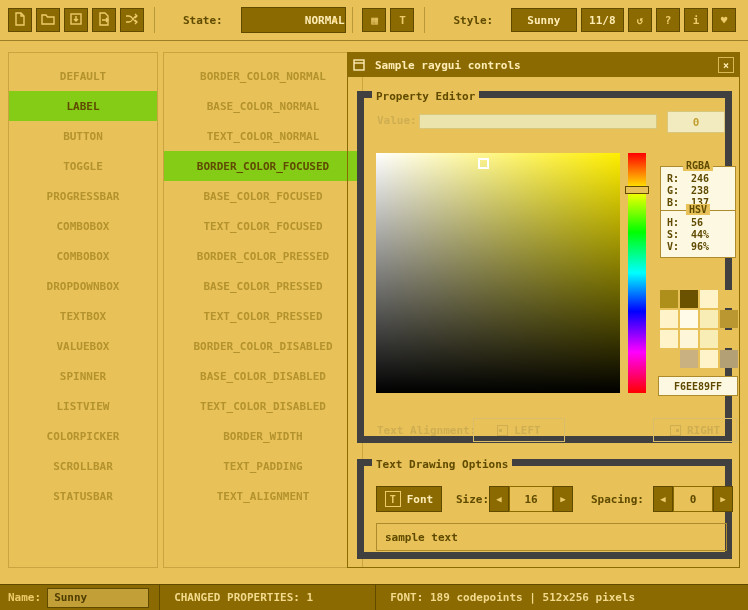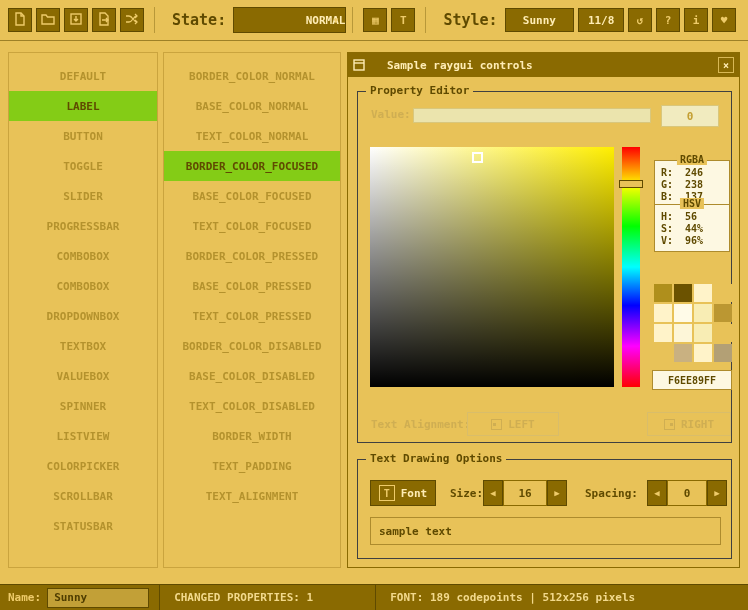--- a/index.html
+++ b/index.html
@@ -10,45 +10,45 @@
 
   
   .toolbar{position:absolute;left:0;top:0;width:748px;height:41px;display:flex;align-items:center;
            padding:0 8px;box-sizing:border-box;border-bottom:1px solid rgba(95,74,0,.55)}
   .tbtn{height:24px;min-width:24px;padding:0 6px;background:#8a6a01;border:1px solid #5f4a00;
         color:#eecb6a;display:flex;align-items:center;justify-content:center;
         font:bold 11px "DejaVu Sans Mono","DejaVu Sans",monospace;margin-right:4px;cursor:pointer}
   .tbtn.iconb{width:24px;padding:0}
   .tbtn.cream{color:#ffedb5}
   .tdiv{width:1px;height:26px;background:rgba(95,74,0,.35);margin:0 10px 0 6px}
-  .tlabel{color:#5f4a00;font-size:15px;margin:0 7px;white-space:nowrap}
+  .tlabel{color:#5f4a00;font-size:11px;margin:0 18px;white-space:nowrap}
   .dropdown{width:112px;height:24px;background:#8a6a01;border:1px solid #5f4a00;color:#ffedb5;
             display:flex;align-items:center;justify-content:flex-end;position:relative;font-size:11px;cursor:pointer}
   .dropdown .arrow{position:absolute;right:7px;font-size:8px;color:#eecb6a}
   .spacer{flex:1}
 
   
   .panel{position:absolute;top:52px;height:516px;border:1px solid rgba(176,140,42,.55);
          box-sizing:border-box;padding-top:8px;background:transparent}
   .panel.controls{left:8px;width:150px}
-  .panel.props{left:163px;width:178px}
+  .panel.props{left:163px;width:200px}
   .li{height:30px;display:flex;align-items:center;justify-content:center;color:#b4922d;
       font-size:11px;cursor:pointer;white-space:nowrap}
   .li.selected{background:#84cc16;color:#5f4a00}
 
   
   .window{position:absolute;left:347px;top:52px;width:393px;height:516px;
           border:1px solid #8a6a01;box-sizing:border-box}
-  .titlebar{height:24px;background:#8a6a01;display:flex;align-items:center;gap:22px;padding:0 5px;cursor:move}
+  .titlebar{height:24px;background:#8a6a01;display:flex;align-items:center;gap:10px;padding:0 5px;cursor:move}
   .title-text{color:#ffedb5;font-size:11px}
   .close{margin-left:auto;width:16px;height:16px;background:#8a6a01;border:1px solid #d9b855;
          color:#ffedb5;font-size:10px;line-height:13px;text-align:center;cursor:pointer;padding:0;
          font-family:inherit;font-weight:bold}
 
-  .gbox{position:absolute;border:1px solid #404040;box-sizing:border-box}
+  .gbox{position:absolute;border:7px solid #404040;box-sizing:border-box}
   .gbox .glabel{position:absolute;top:-8px;left:8px;background:#e8c258;padding:0 4px;
                 color:#5f4a00;font-size:11px;white-space:nowrap}
   .pe{left:9px;top:38px;width:375px;height:352px}
   .tdo{left:9px;top:406px;width:375px;height:100px}
 
   
   .dis-label{position:absolute;color:#cfae52;font-size:11px;height:24px;display:flex;align-items:center}
   .value-label{left:13px;top:10px}
   .slider-dis{position:absolute;left:55px;top:16px;width:238px;height:15px;
               background:#ebe4ad;border:1px solid #d9c77c;box-sizing:border-box;cursor:pointer}
@@ -191,21 +191,20 @@
     <button class="tbtn iconb">
         <span>♥</span>
       </button>
   </div>
 
   <div class="panel controls">
     <div class="li">DEFAULT</div>
     <div class="li selected">LABEL</div>
     <div class="li">BUTTON</div>
     <div class="li">TOGGLE</div>
-    <div class="li">SLIDER</div>
     <div class="li">PROGRESSBAR</div>
     <div class="li">COMBOBOX</div>
     <div class="li">COMBOBOX</div>
     <div class="li">DROPDOWNBOX</div>
     <div class="li">TEXTBOX</div>
     <div class="li">VALUEBOX</div>
     <div class="li">SPINNER</div>
     <div class="li">LISTVIEW</div>
     <div class="li">COLORPICKER</div>
     <div class="li">SCROLLBAR</div>

